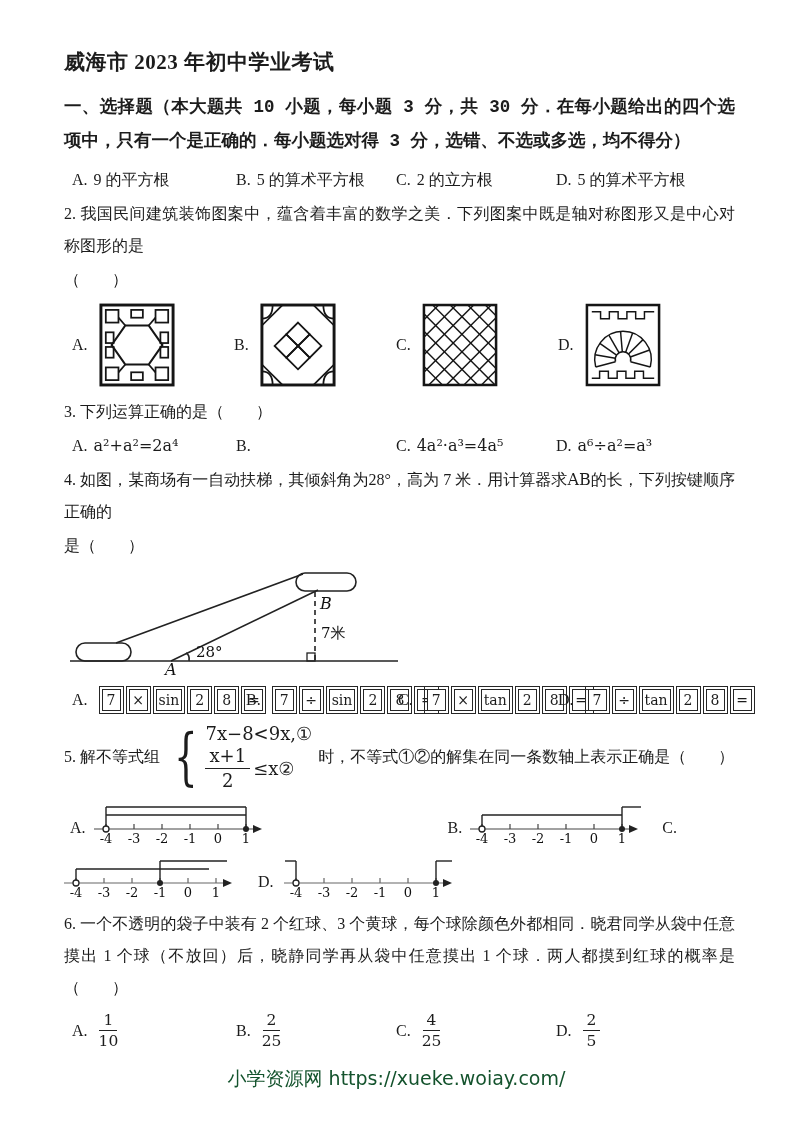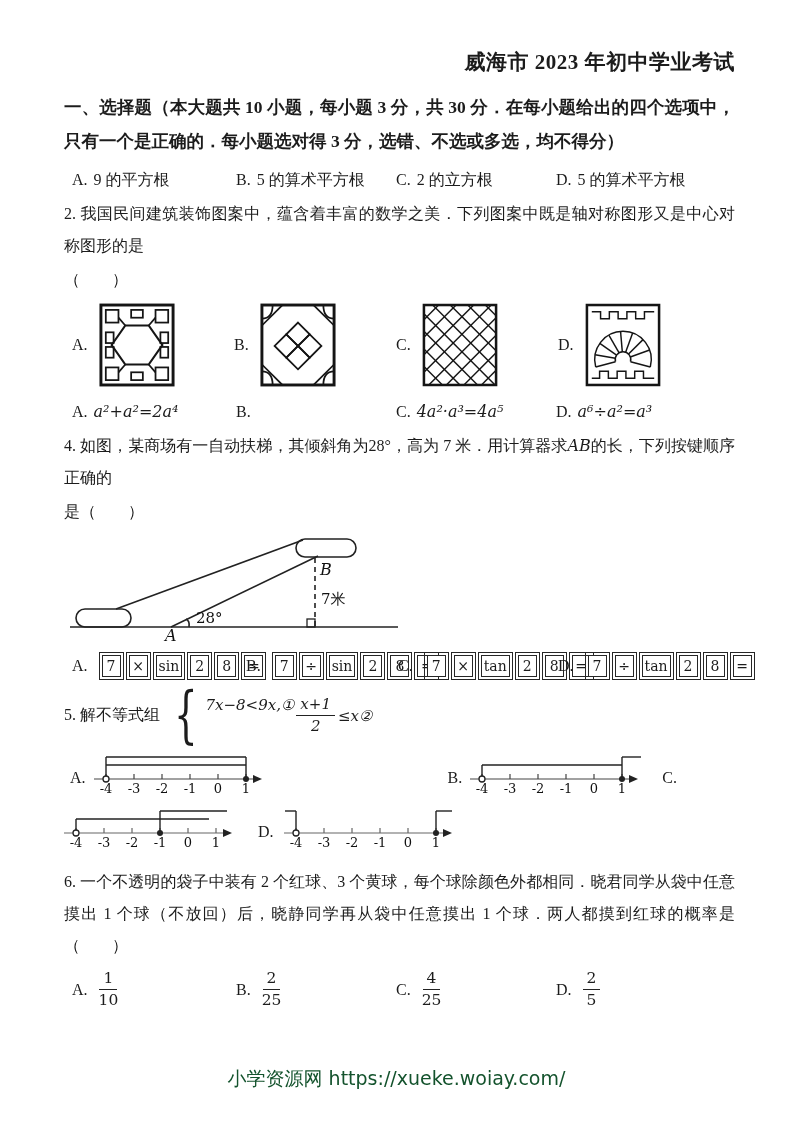--- a/index.html
+++ b/index.html
@@ -1,44 +1,44 @@
 <!DOCTYPE html>
 <html><head>
 <meta charset="utf-8">
 <style>
   html,body { margin:0; padding:0; background:#ffffff; }
   .page { position:relative; width:793px; height:1122px; background:#fff; overflow:hidden;
           font-family:"Liberation Serif","DejaVu Serif",serif; color:#1c1c1c; }
   .content { padding:48px 58px 0 64px; }
-  .title { text-align:right; font-size:21px; font-weight:bold; margin:0 0 14px 0; letter-spacing:0.5px; }
-  .section-header { font-weight:bold; font-size:17.5px; line-height:1.95; margin:0 0 6px 0; text-align:justify; }
+  .title { text-align:left; font-size:21px; font-weight:bold; margin:0 0 14px 0; letter-spacing:0.5px; }
+  .section-header { font-weight:bold; font-size:17.5px; line-height:1.95; margin:0 0 6px 0; text-align:justify;font-family:Liberation Mono, monospace; }
   .stem { font-size:16px; line-height:2.0; margin:2px 0; text-align:justify; }
-  .math { font-family:"DejaVu Serif",serif; font-style:italic; }
+  .math { font-family:"DejaVu Serif",serif; }
   .opt-grid { display:grid; grid-template-columns:164px 160px 160px auto; padding-left:8px;
               font-size:16px; line-height:2.0; align-items:center; }
   .opt { display:flex; align-items:center; gap:4px; white-space:nowrap; }
   .ol { margin-right:2px; }
   .pat-grid { display:grid; grid-template-columns:162px 162px 162px auto; padding-left:8px;
               margin:4px 0 6px 0; align-items:center; }
   .pat-item { display:flex; align-items:center; gap:8px; }
   .pat-item svg { flex:0 0 auto; }
   .fig { margin:2px 0 0 4px; }
   .calc-grid { display:grid; grid-template-columns:174px 152px 160px auto; padding-left:8px;
                margin:6px 0 4px 0; font-size:16px; align-items:center; }
   .calc-opt { display:flex; align-items:center; gap:8px; }
   .keys { display:inline-flex; gap:8px; padding:4px; }
   .key { display:inline-block; min-width:13px; padding:0 2px; height:20px; line-height:20px;
          border:1px solid #262626; outline:1px solid #262626; outline-offset:2px;
          font-size:14px; text-align:center; font-family:"DejaVu Serif",serif; background:#fff; }
   .q5-line { display:flex; align-items:center; margin:8px 0 2px 0; font-size:16px; }
   .sys { display:inline-flex; align-items:center; margin:0 6px; }
   .brace { font-size:62px; line-height:0.85; font-weight:400; font-family:"DejaVu Serif",serif;
            transform:scaleX(0.6); display:inline-block; }
-  .sys-rows { display:inline-flex; flex-direction:row; gap:2px; font-size:15px; }
-  .sys-row2 { display:inline-flex; align-items:center; gap:3px;justify-content:flex-end; }
+  .sys-rows { display:inline-flex; flex-direction:column; gap:2px; font-size:18px; }
+  .sys-row2 { display:inline-flex; align-items:center; gap:3px; }
   .frac { display:inline-flex; flex-direction:column; align-items:center; vertical-align:middle;
           font-family:"DejaVu Serif",serif; }
   .frac .num { display:block; padding:0 4px 1px 4px; border-bottom:1.3px solid #222; line-height:1.15; }
   .frac .den { display:block; line-height:1.2; padding-top:1px; }
   .nl-row { display:flex; align-items:flex-end; margin-top:6px; font-size:16px; }
   .nl-label { line-height:1; padding-bottom:10px; }
   .frac-grid { display:grid; grid-template-columns:164px 160px 160px auto; padding-left:8px;
                margin:8px 0 2px 0; font-size:16px; align-items:center; }
   .frac-opt { display:flex; align-items:center; gap:9px; }
   .frac-opt .frac { font-size:15.5px; font-style:normal; }
@@ -174,20 +174,21 @@
                 <line x1="47.5" y1="57.3" x2="67.3" y2="50.1"></line>
                 <line x1="47.7" y1="62.1" x2="68" y2="67.5"></line>
               </g>
             </g>
           </svg>
         </span>
       </div>
     </div>
 
     <div>
+      <p class="stem">3. 下列运算正确的是（　　）</p>
       <div class="opt-grid">
         <span class="opt">
             <span class="ol">A.</span>
             <span class="math">a²+a²=2a⁴</span>
           </span>
         <span class="opt">
             <span class="ol">B.</span>
           </span>
         <span class="opt">
             <span class="ol">C.</span>
@@ -280,20 +281,21 @@
             <span class="math">7x−8&lt;9x,①</span>
             <span class="sys-row2">
               <span class="frac math">
                 <span class="num">x+1</span>
                 <span class="den">2</span>
               </span>
               <span class="math">≤x②</span>
             </span>
           </span>
         </span>
+        <span>时，不等式①②的解集在同一条数轴上表示正确是（　　）</span>
       </div>
 
       <div class="nl-row">
         <span class="nl-label" style="margin-left:6px">A.</span>
         <svg class="nl-svg" width="178" height="48" viewBox="0 0 178 48" style="margin-left:6px">
           <g stroke="#444" stroke-width="1.2" fill="none">
             <line x1="2" y1="31" x2="166" y2="31"></line>
             <line x1="14" y1="26" x2="14" y2="31"></line>
               <line x1="42" y1="26" x2="42" y2="31"></line>
               <line x1="70" y1="26" x2="70" y2="31"></line>
@@ -399,21 +401,21 @@
           <text x="42" y="45" font-size="13" text-anchor="middle" fill="#111">-3</text>
           <text x="70" y="45" font-size="13" text-anchor="middle" fill="#111">-2</text>
           <text x="98" y="45" font-size="13" text-anchor="middle" fill="#111">-1</text>
           <text x="126" y="45" font-size="13" text-anchor="middle" fill="#111">0</text>
           <text x="154" y="45" font-size="13" text-anchor="middle" fill="#111">1</text>
         </svg>
       </div>
     </div>
 
     <div>
-      <p class="stem" style="margin-top:16px">6. 一个不透明的袋子中装有 2 个红球、3 个黄球，每个球除颜色外都相同．晓君同学从袋中任意摸出 1 个球（不放回）后，晓静同学再从袋中任意摸出 1 个球．两人都摸到红球的概率是（　　）</p>
+      <p class="stem" style="margin-top:8px">6. 一个不透明的袋子中装有 2 个红球、3 个黄球，每个球除颜色外都相同．晓君同学从袋中任意摸出 1 个球（不放回）后，晓静同学再从袋中任意摸出 1 个球．两人都摸到红球的概率是（　　）</p>
       <div class="frac-grid">
         <span class="frac-opt">
           <span class="ol">A.</span>
           <span class="frac">
               <span class="num">1</span>
               <span class="den">10</span>
             </span>
         </span>
         <span class="frac-opt">
           <span class="ol">B.</span>

